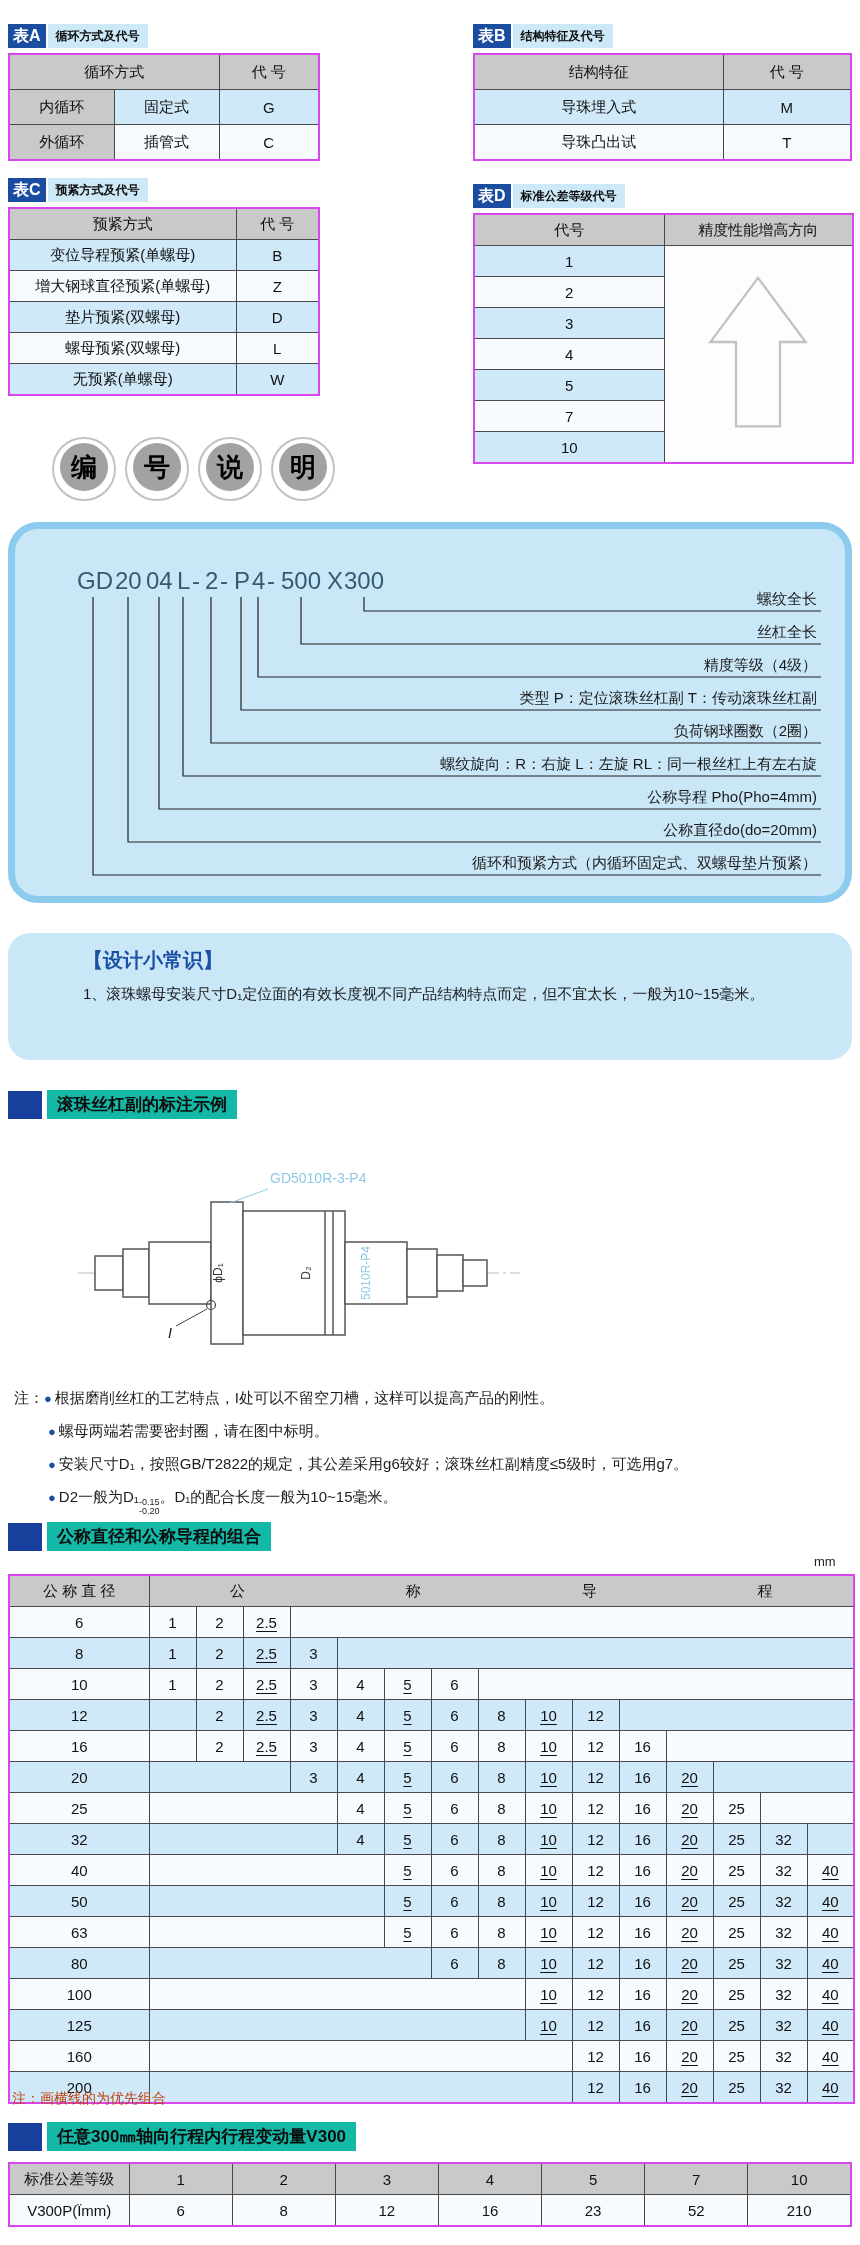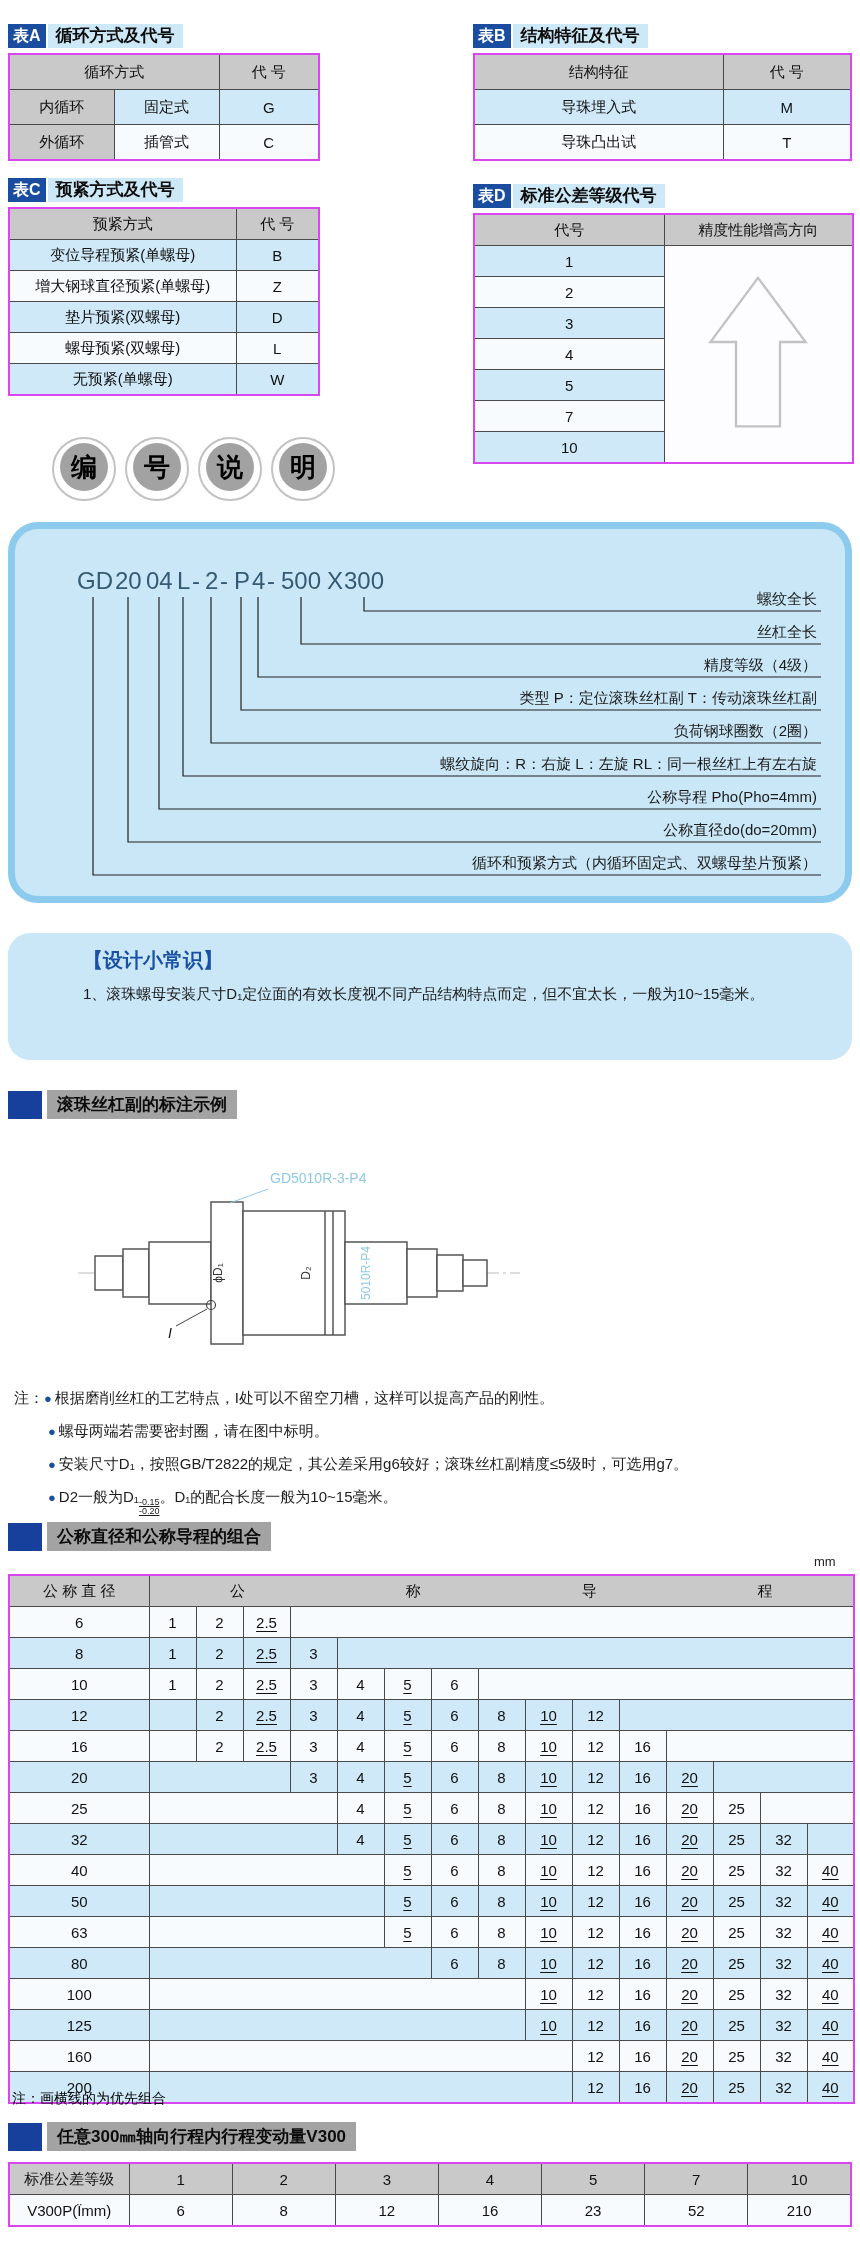--- a/index.html
+++ b/index.html
@@ -4,21 +4,21 @@
 <style>
   html,body{margin:0;padding:0;background:#fff;}
   body{font-family:"Liberation Sans","DejaVu Sans",sans-serif;color:#111;}
   #page{position:relative;width:860px;height:2245px;background:#ffffff;overflow:hidden;}
 
   
   .tbl-head{white-space:nowrap;}
   .badge{display:inline-block;background:#1a4c9f;color:#fff;font-weight:bold;
          font-size:16px;padding:2px 5px;line-height:20px;vertical-align:middle;}
   .tbl-title{display:inline-block;background:#cde9f8;color:#0c0c0c;font-weight:bold;
-         font-size:17px;padding:2px 8px;line-height:20px;vertical-align:middle;margin-left:2px;}
+         font-size:12px;padding:2px 8px;line-height:20px;vertical-align:middle;margin-left:2px;}
 
   
   table{border-collapse:collapse;table-layout:fixed;width:100%;border:2px solid #d946ef;}
   td,th{border:1px solid #4a4a4a;text-align:center;font-weight:normal;
         font-size:15px;padding:0;height:30px;overflow:hidden;}
   .h34 td,.h34 th{height:34px;}
   .c-gray{background:#c9c9c9;}
   .c-blue{background:#cfe9f8;}
   .c-white{background:#f7fbfe;}
   .arrow-cell{background:#fdfdff;vertical-align:middle;}
@@ -35,34 +35,34 @@
 
   
   .bluebox{background:#c9e7f7;border:7px solid #8dcbee;border-radius:30px;}
   .tipbox{background:#c9e7f7;border-radius:22px;}
   .tip-title{font-size:20px;font-weight:bold;color:#1b50a5;}
   .tip-line{font-size:15px;color:#1c1c1c;}
 
   
   .sec{white-space:nowrap;}
   .sec .sq{display:inline-block;width:34px;height:28px;background:#16409c;vertical-align:middle;}
-  .sec .txt{display:inline-block;background:#a3a3a3;color:#0c0c0c;font-weight:bold;
+  .sec .txt{display:inline-block;background:#14b8a6;color:#0c0c0c;font-weight:bold;
             font-size:17px;padding:3px 10px;vertical-align:middle;margin-left:5px;}
 
   
   .note-row{font-size:15px;line-height:32px;color:#1c1c1c;white-space:nowrap;}
   .bullet{color:#1a4e9e;margin-right:3px;font-size:13px;}
   .note-indent{padding-left:34px;}
   .tol{display:inline-flex;flex-direction:column;font-size:9px;line-height:9px;
        vertical-align:-3px;}
-  .tol i{font-style:normal;text-decoration:underline;}
+  .tol i{font-style:normal;}
 
   .spread{display:flex;justify-content:space-around;align-items:center;width:100%;}
   .unit{font-size:13px;color:#222;}
-  .combo-note{font-size:14px;color:#000000;}
+  .combo-note{font-size:14px;color:#c2410c;}
 </style>
 </head>
 <body>
 
 <div id="page">
 
   <div class="abs" style="left:8px;top:24px;width:312px;">
     <div class="tbl-head">
       <span class="badge">表A</span><span class="tbl-title">循环方式及代号</span>
     </div>

